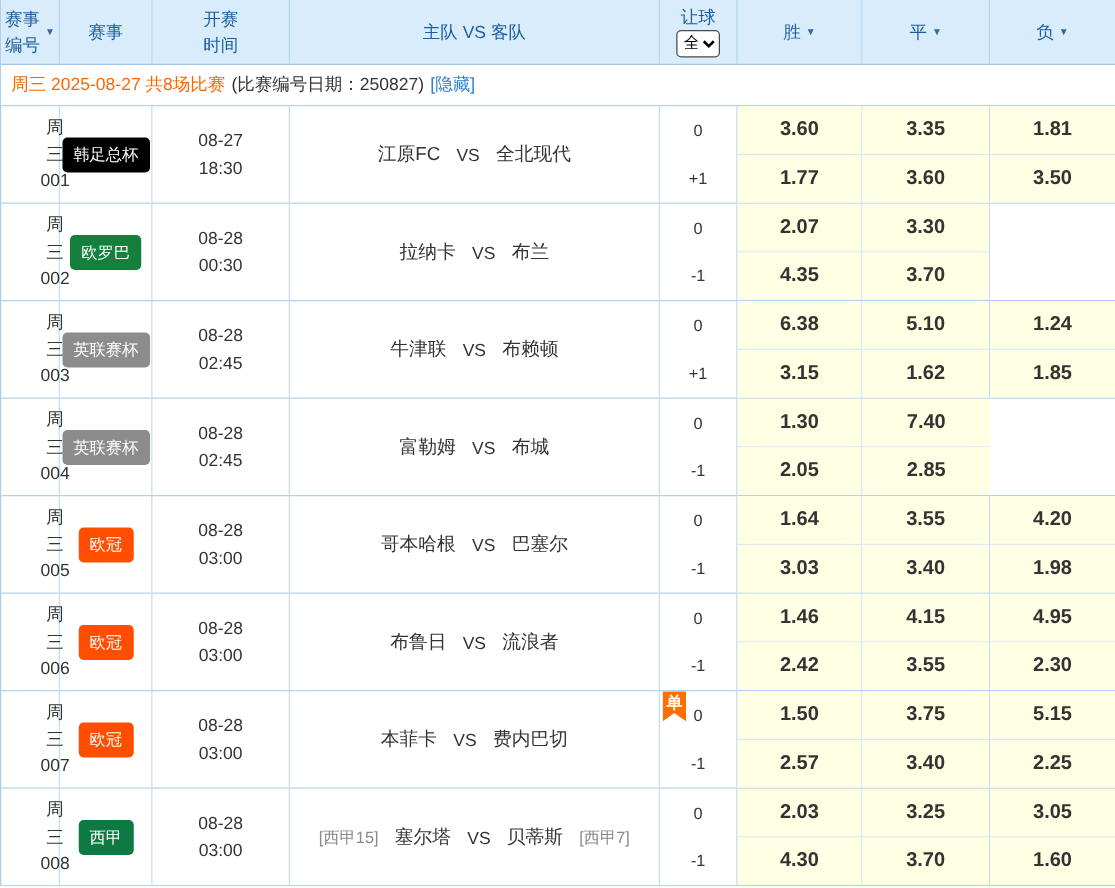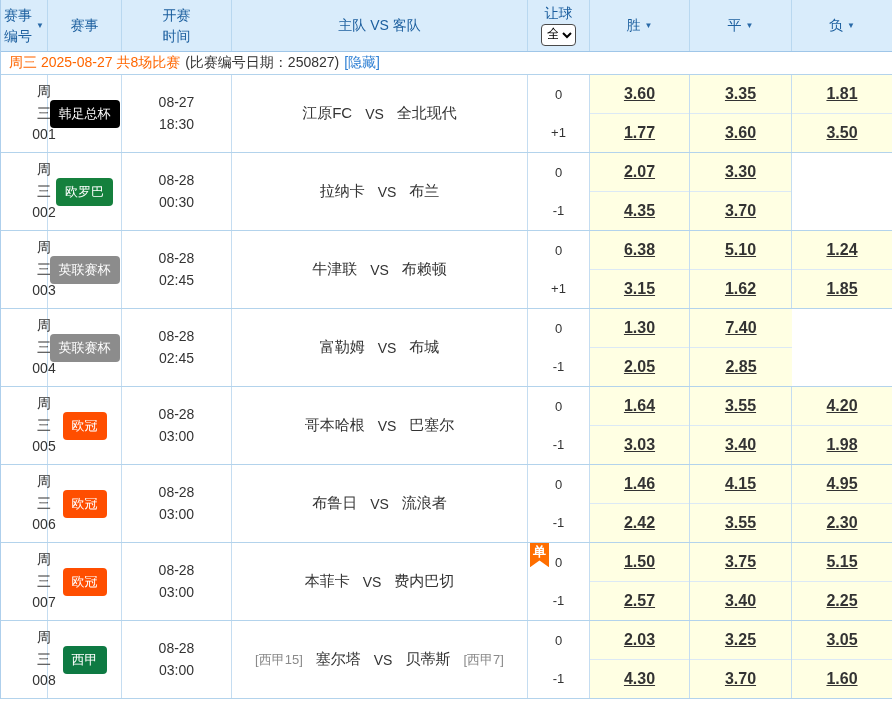--- a/index.html
+++ b/index.html
@@ -29,21 +29,21 @@
   .two-line { display: flex; flex-direction: column; }
   .th-handicap { flex-direction: column; line-height: 1.2; gap: 2px; }
   select.handicap-select {
     font-family: Liberation Mono, monospace; font-size: 13px; color: #000;
     height: 22px; width: 35px; border: 1px solid #4a4a4a; border-radius: 4px;
     background: #fff; padding: 0 1px;
   }
 
   
   .subheader {
-    height: 23px; background: #fff;
+    height: 33px; background: #fff;
     display: flex; align-items: center;
     padding-left: 8px; font-size: 14px; gap: 5px;
     border-bottom: 1px solid #b3d3ec;
   }
   .sub-orange { color: #ff6600; }
   .sub-note { color: #333; }
   .hide-link { color: #2f80d4; cursor: pointer; }
 
   
   .match-row { height: 78px; border-bottom: 1px solid #b3d3ec; }
@@ -64,21 +64,21 @@
 
   .cell-handicap { flex-direction: column; justify-content: space-around; font-size: 13px; position: relative; }
   .single-badge {
     position: absolute; top: 0; left: 2px;
     background: #ff6e00; color: #fff; font-size: 13px; font-weight: bold;
     padding: 2px 3px 8px;
     clip-path: polygon(0 0, 100% 0, 100% 100%, 50% 72%, 0 100%);
     line-height: 1.1;
   }
 
-  .cell-odds { flex-direction: column; align-items: stretch; padding: 0; text-decoration: underline; }
+  .cell-odds { flex-direction: column; align-items: stretch; padding: 0; }
   .odds {
     flex: 1; display: flex; align-items: center; justify-content: center;
     background: #ffffe3; font-size: 16px; font-weight: bold; color: #333;
     cursor: pointer;
   }
   .odds.first { border-bottom: 1px solid #dce9f5; }
 </style>
 </head>
 <body>
 

